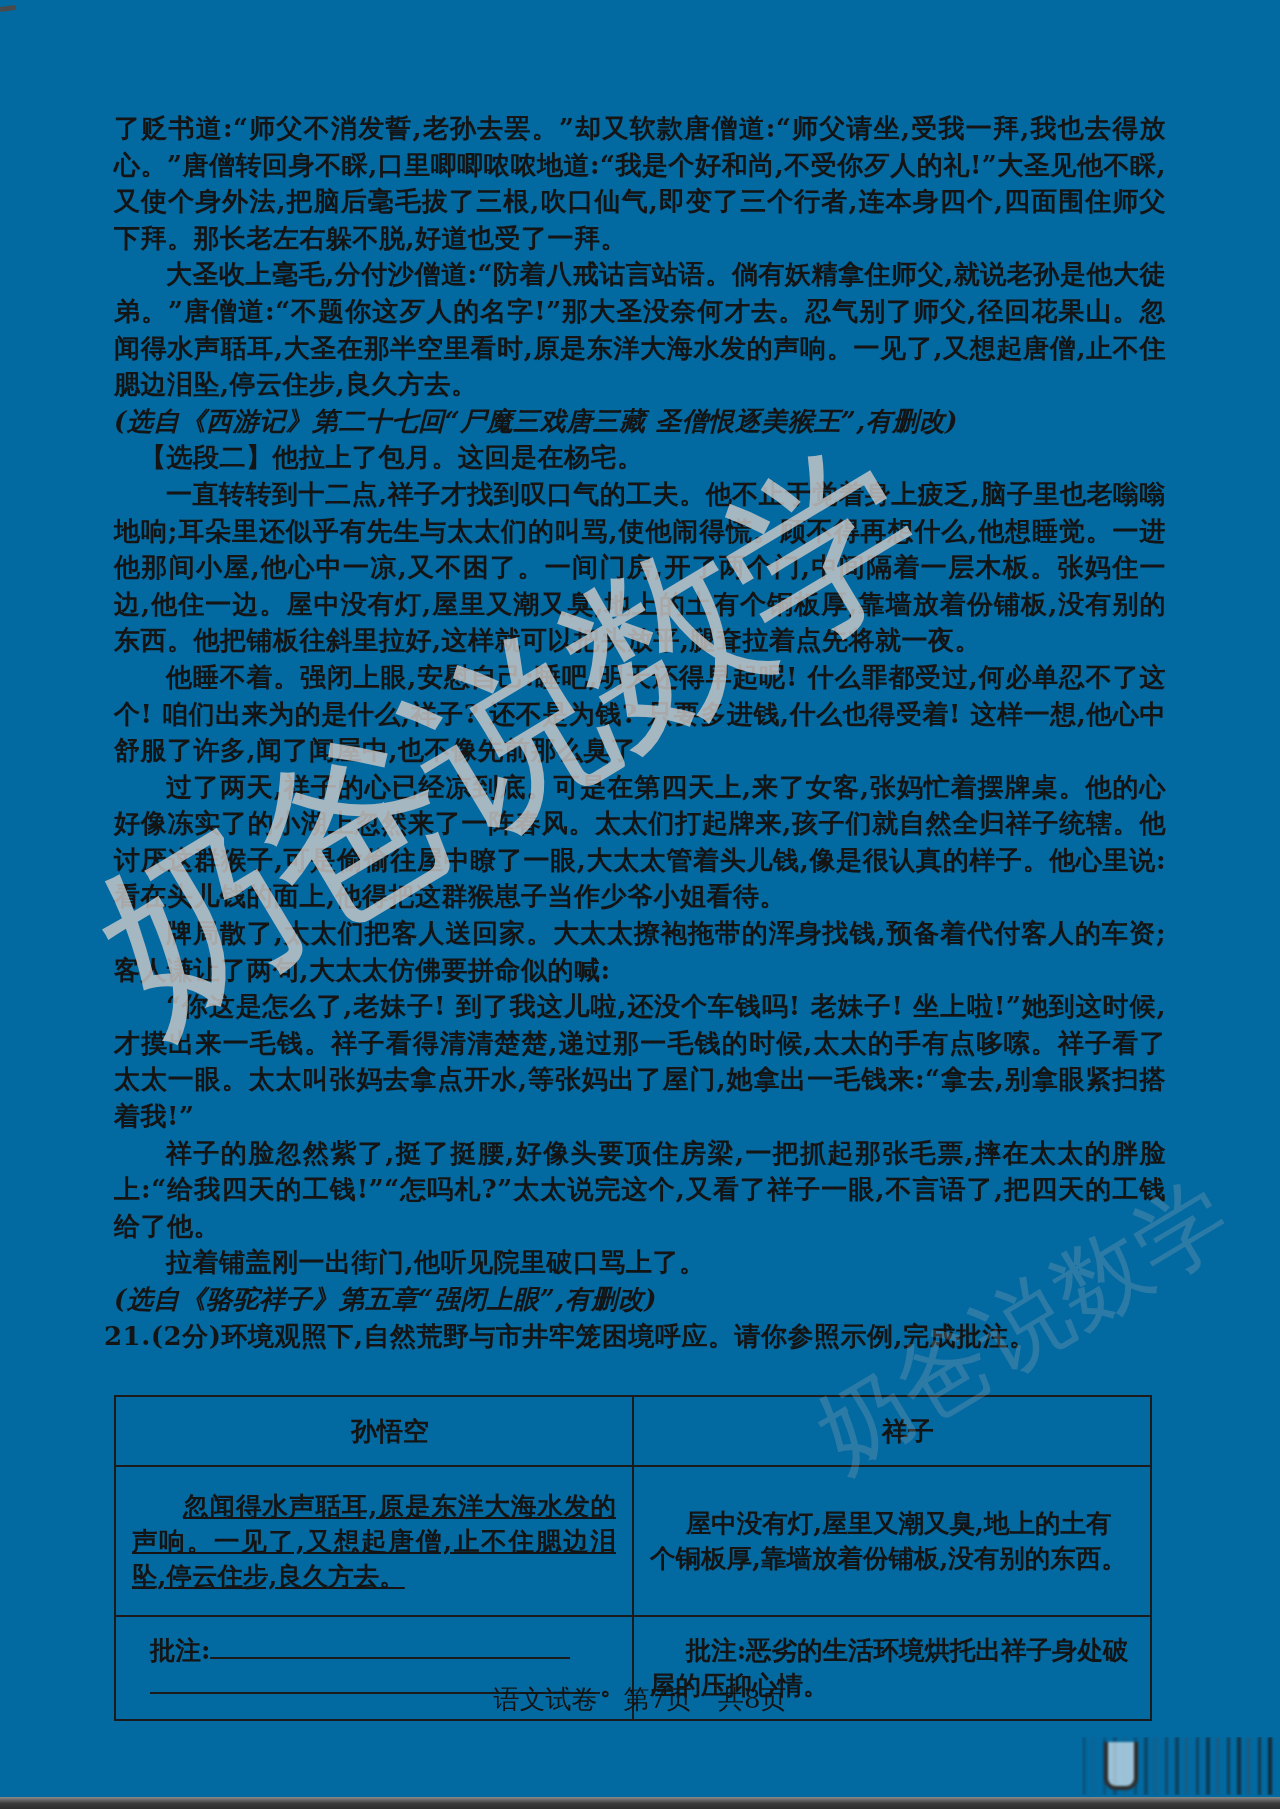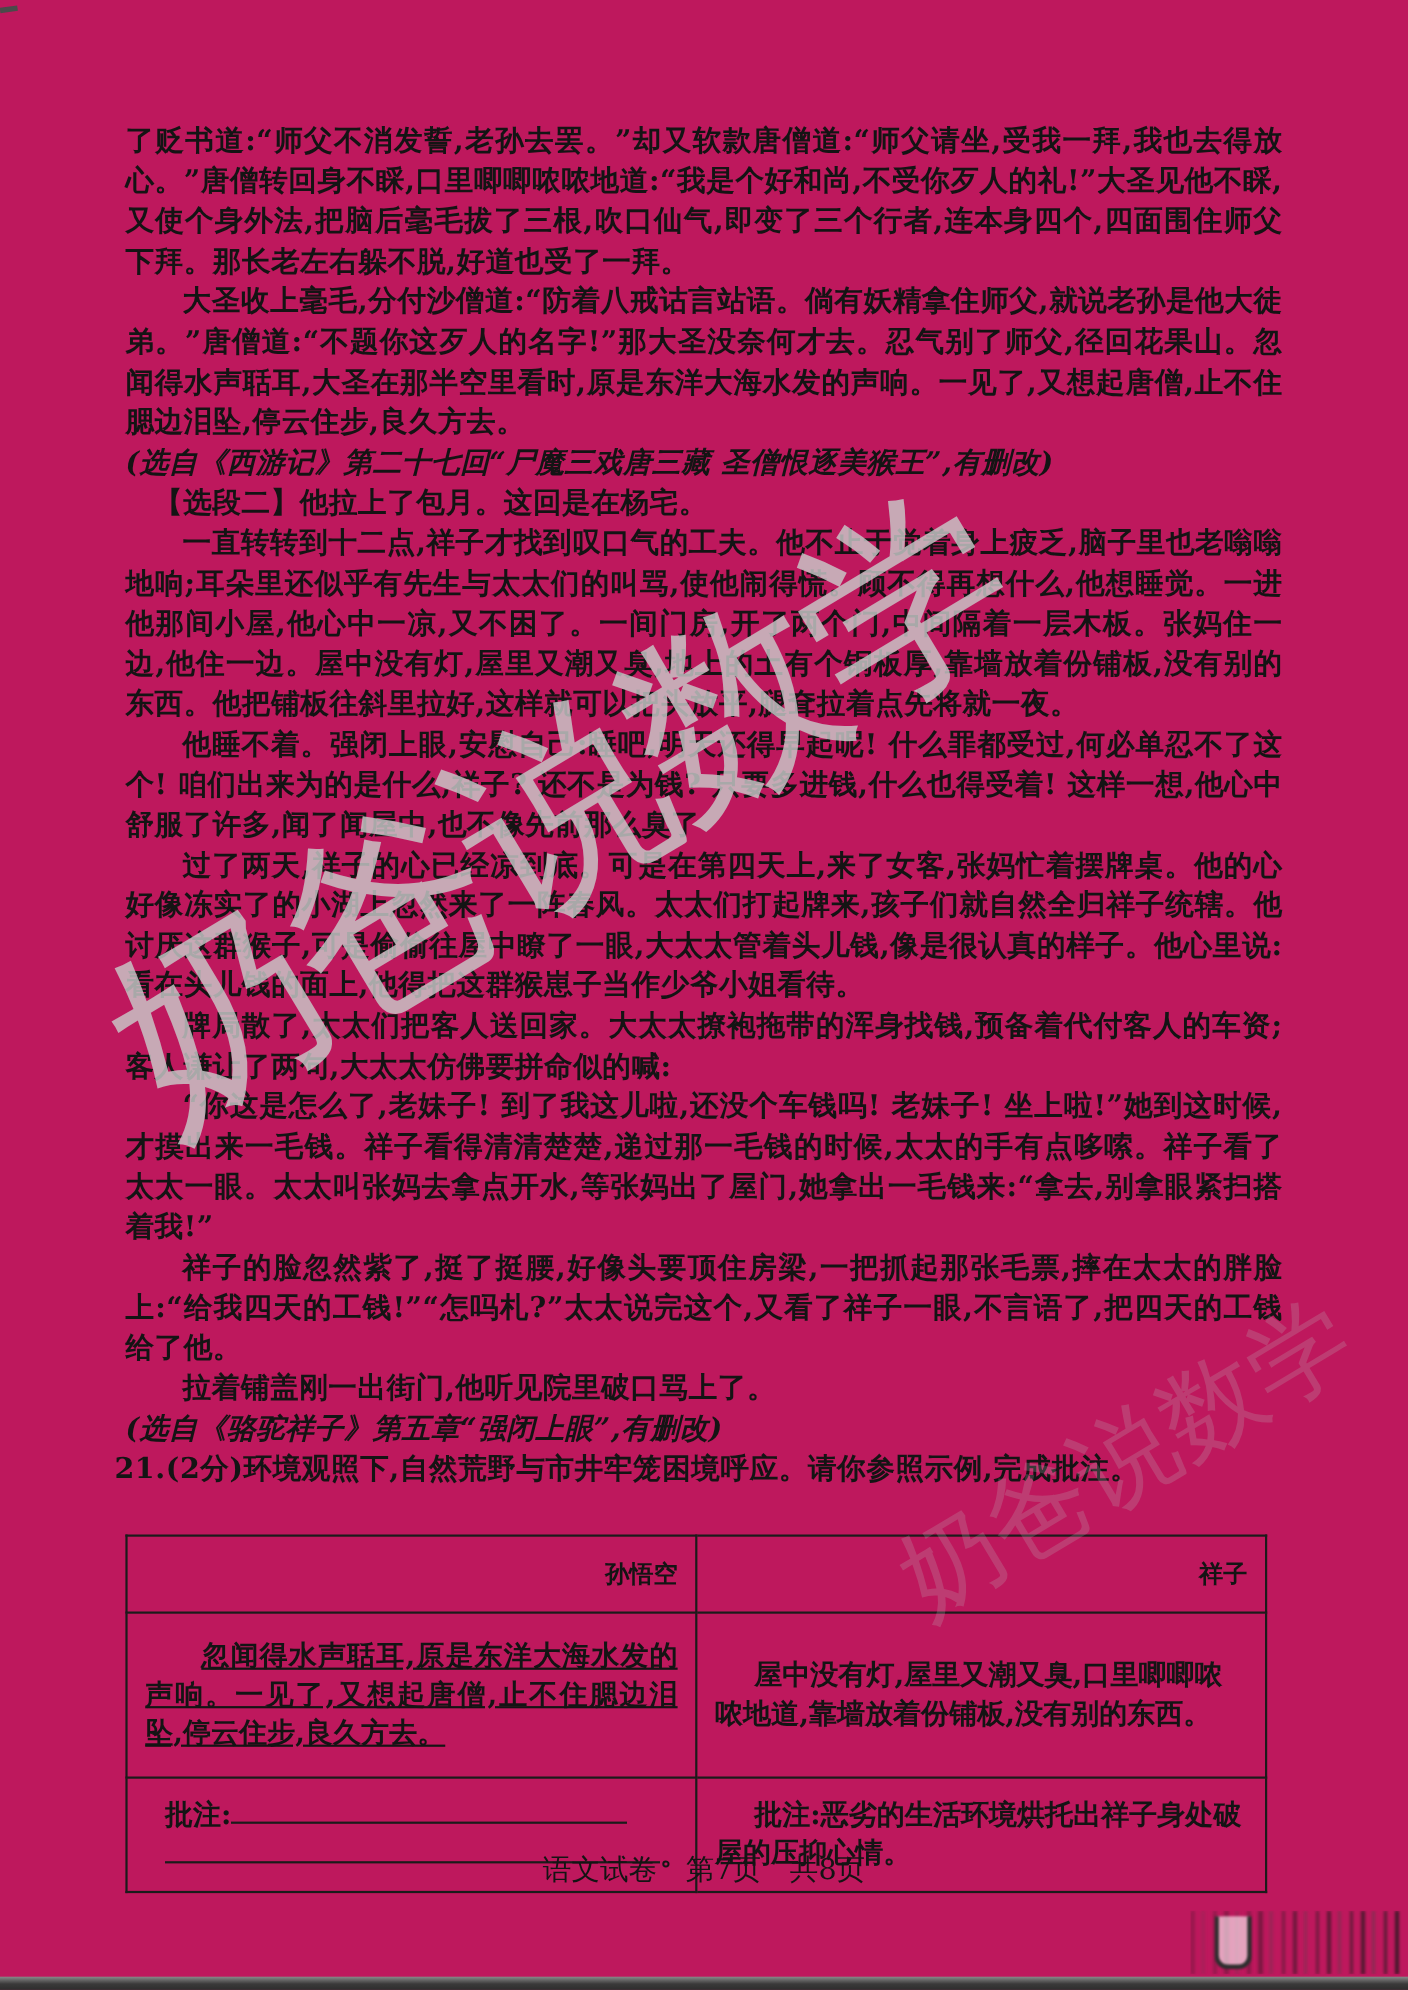--- a/index.html
+++ b/index.html
@@ -1,20 +1,20 @@
 <!DOCTYPE html>
 <html><head>
 <meta charset="utf-8">
 <style>
   html,body{margin:0;padding:0;background:#e8e8e8;}
   .page{
     position:relative;
     width:1280px;height:1809px;
     margin:0 auto;
-    background:#be185d;
+    background:#0369a1;
     overflow:hidden;
     font-family:"DejaVu Serif", serif;
     color:#141414;
     font-weight:700;
   }
   
   .content{
     position:absolute;
     left:114px;top:110px;width:1052px;
     font-size:26px;
@@ -35,21 +35,21 @@
     table-layout:fixed;
     font-size:25.5px;
     line-height:35px;
   }
   .anno-table td,.anno-table th{
     border:2.5px solid #1b1b1b;
     padding:8px 16px;
     font-weight:700;
     vertical-align:middle;
   }
-  .anno-table th{height:52px;text-align:right;font-size:22px;padding-left:48px;}
+  .anno-table th{height:52px;text-align:center;font-size:26px;padding-left:48px;}
   .cell-excerpt{text-align:justify;}
   .cell-excerpt .first-indent{display:block;text-indent:2em;}
   .cell-note{vertical-align:middle;}
   .cell-note .first-indent{display:block;text-indent:1.4em;}
   .blank-cell{vertical-align:middle;}
   .blank-line{white-space:nowrap;}
   .uline{display:inline-block;border-bottom:2.5px solid #1b1b1b;height:0.95em;vertical-align:baseline;}
   .uline-1{width:360px;}
   .uline-2{width:450px;}
   
@@ -144,21 +144,21 @@
     <tbody>
         <tr>
       <th style="width:50%;">孙悟空</th>
       <th style="width:50%;">祥子</th>
     </tr>
     <tr>
       <td class="cell-excerpt" style="height:132px;text-decoration:underline;">
         <span class="first-indent">忽闻得水声聒耳,原是东洋大海水发的声响。一见了,又想起唐僧,止不住腮边泪坠,停云住步,良久方去。</span>
       </td>
       <td class="cell-note">
-        <span class="first-indent">屋中没有灯,屋里又潮又臭,口里唧唧哝哝地道,靠墙放着份铺板,没有别的东西。</span>
+        <span class="first-indent">屋中没有灯,屋里又潮又臭,地上的土有个铜板厚,靠墙放着份铺板,没有别的东西。</span>
       </td>
     </tr>
     <tr>
       <td class="blank-cell" style="height:86px;padding-left:34px;">
         <div class="blank-line">
           <span>批注:</span><span class="uline uline-1"></span>
         </div>
         <div class="blank-line">
           <span class="uline uline-2"></span><span>。</span>
         </div>

